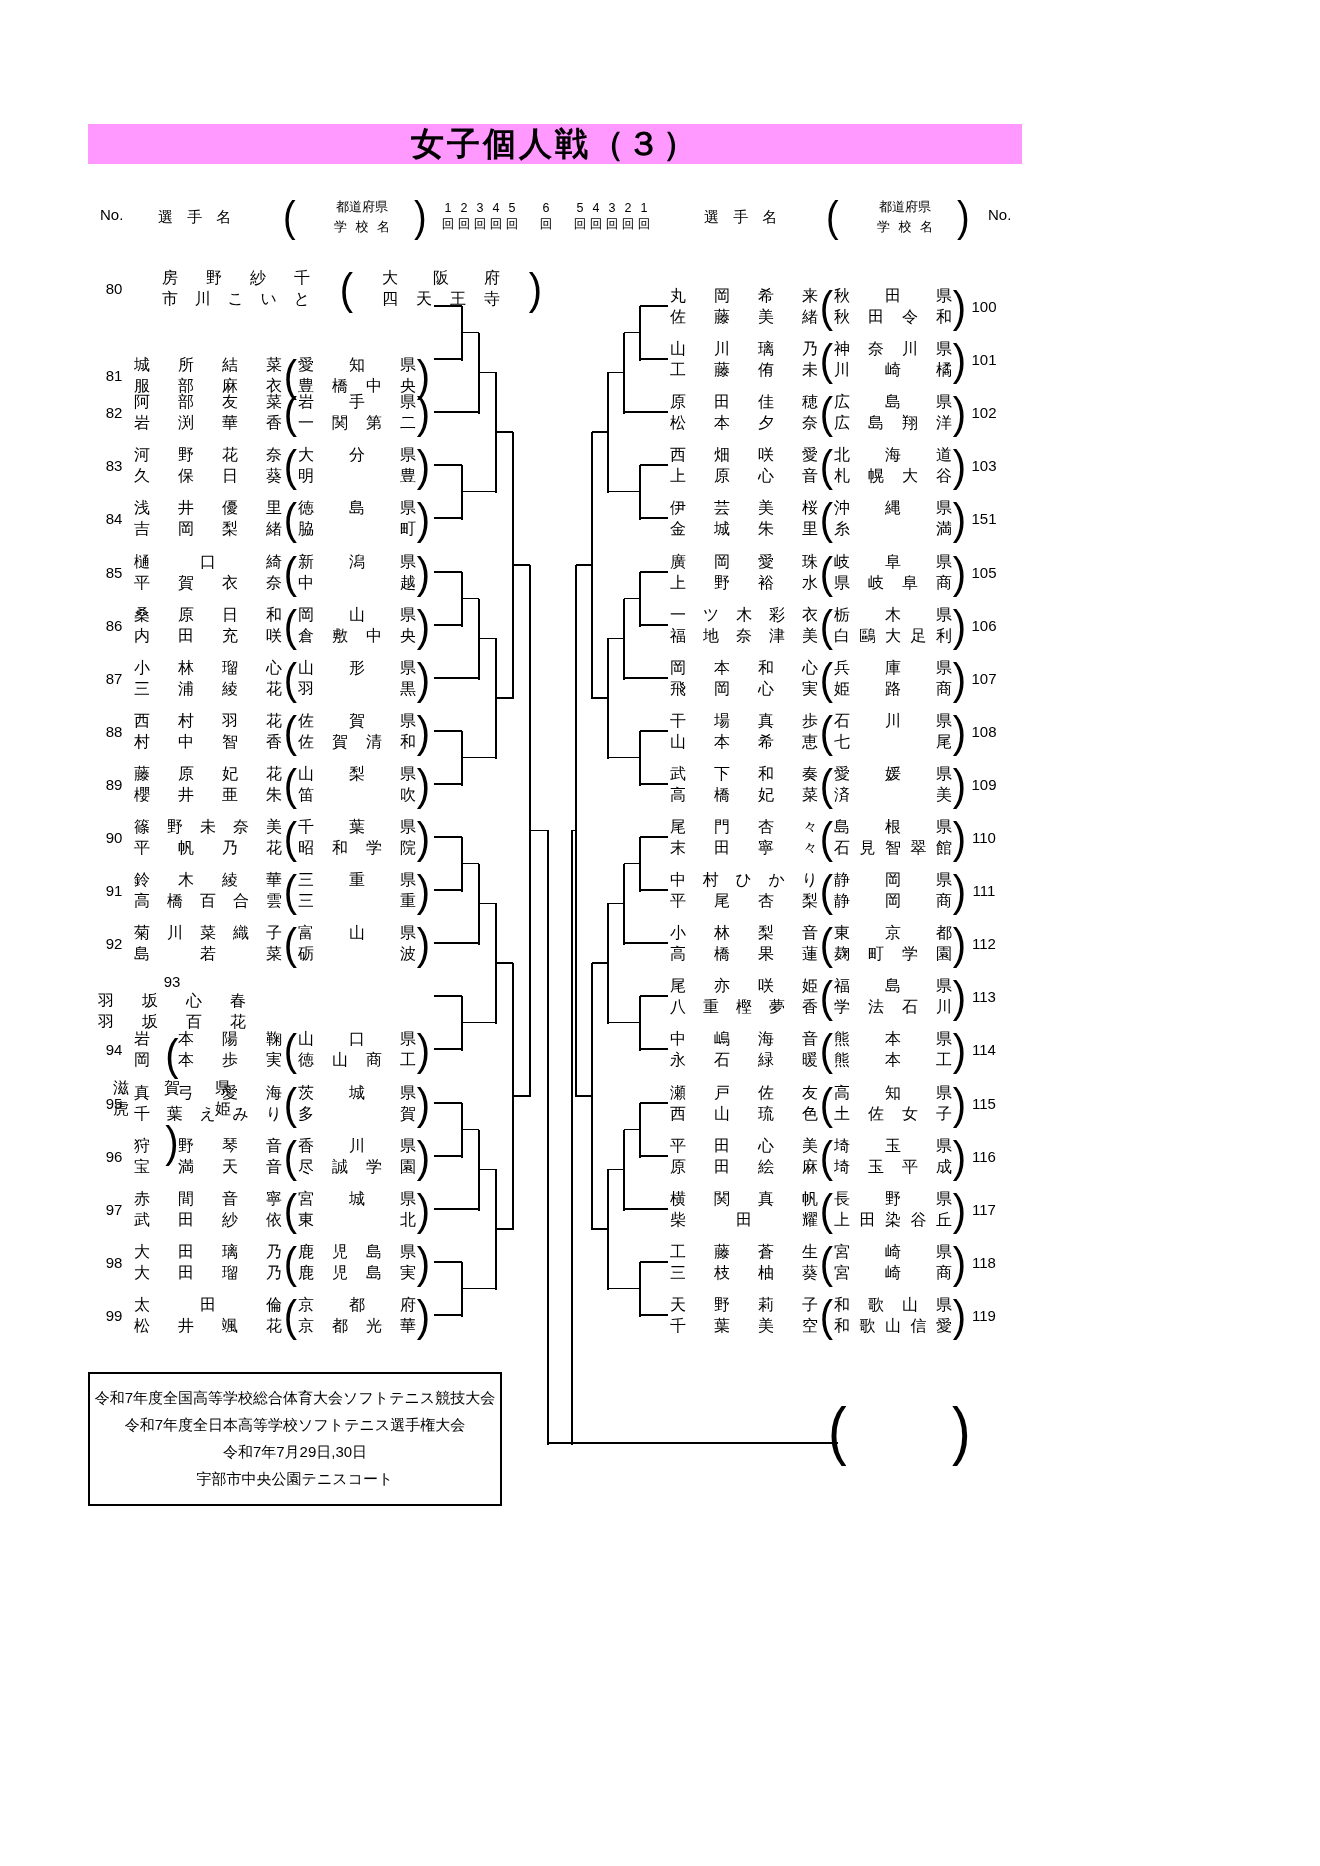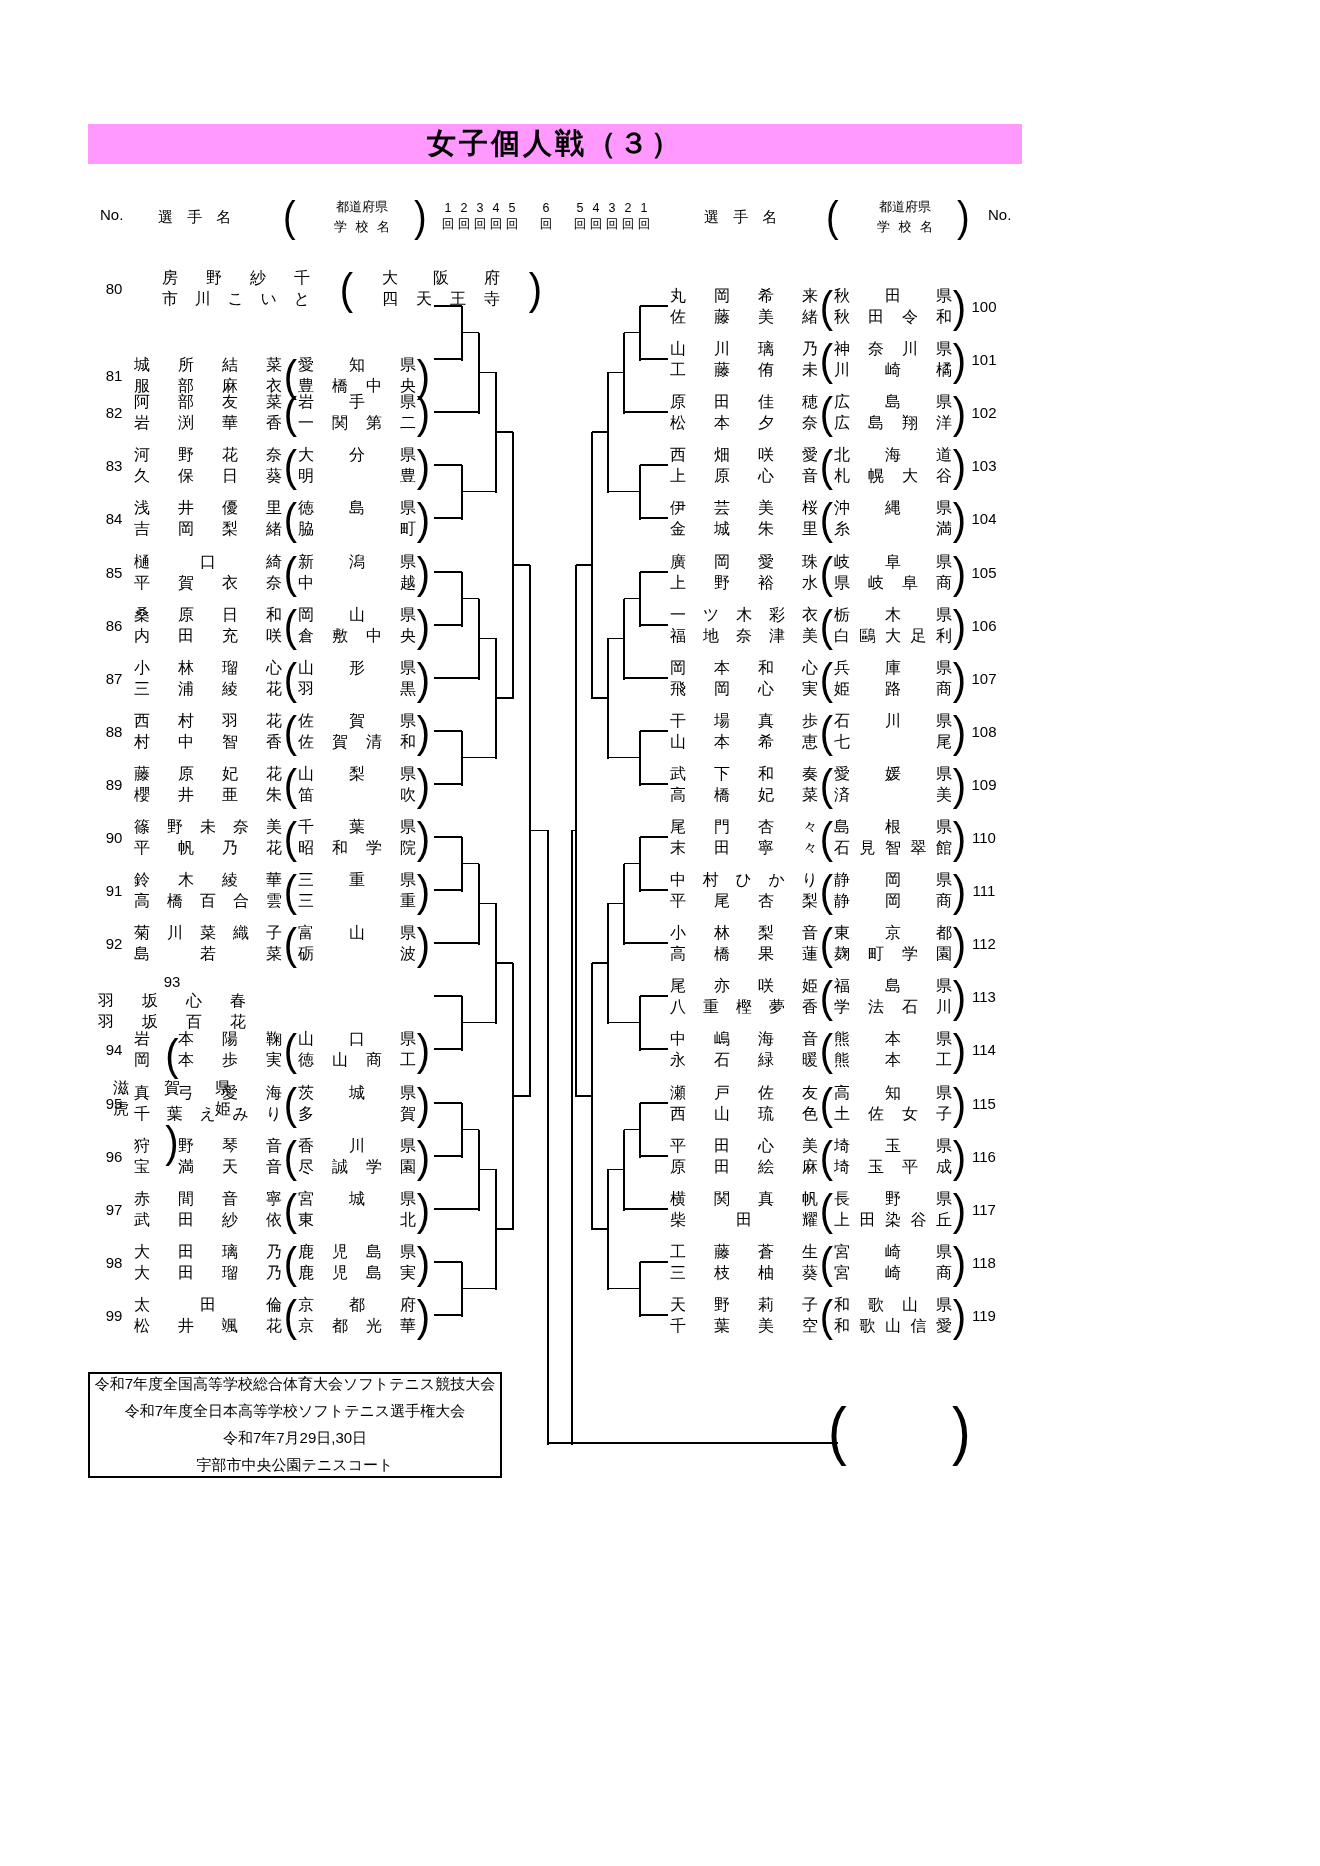--- a/index.html
+++ b/index.html
@@ -1,36 +1,36 @@
 <!DOCTYPE html>
 <html><head>
 <meta charset="utf-8">
 <style>
   html,body{margin:0;padding:0;background:#fff;}
   .page{position:relative;width:1320px;height:1866px;background:#fff;color:#000;
         font-family:"Liberation Sans","DejaVu Sans",sans-serif;overflow:hidden;}
   .title-bar{position:absolute;left:88px;top:124px;width:934px;height:40px;
         display:flex;align-items:center;justify-content:center;background:#ff99ff;}
-  .title-text{font-size:29px;font-weight:bold;letter-spacing:3px;}
+  .title-text{font-size:33px;font-weight:bold;letter-spacing:3px;}
   .hdr{position:absolute;font-size:15px;white-space:nowrap;}
   .hdr.spaced{word-spacing:10px;}
   .schoolhead{position:absolute;width:104px;text-align:center;font-size:13px;line-height:20px;white-space:nowrap;}
   .schoolhead .sub{word-spacing:5px;}
   .paren-glyph{position:absolute;font-size:38px;font-weight:300;line-height:48px;
         transform:scaleY(1.12);transform-origin:center;}
   .round-col{position:absolute;top:200px;width:16px;text-align:center;font-size:12.5px;line-height:16px;}
   .entry{position:absolute;display:flex;align-items:center;height:46px;}
   .entry .no{width:36px;text-align:center;font-size:15px;}
   .entry .names{width:148px;margin:0 2px;}
   .entry .school{width:118px;margin:0 1px;}
   .name-row{display:flex;justify-content:space-between;font-size:16px;line-height:21px;height:21px;}
   .entry .paren{width:13px;font-size:40px;font-weight:300;display:flex;align-items:center;
         justify-content:center;transform:scaleY(1.12);}
   .bline{position:absolute;background:#000;}
-  .footer-box{position:absolute;left:88px;top:1372px;width:414px;height:106px;border:2px solid #000;
+  .footer-box{position:absolute;left:88px;top:1372px;width:414px;height:134px;border:2px solid #000;
         box-sizing:border-box;display:flex;flex-direction:column;justify-content:center;
         align-items:center;gap:8px;font-size:15px;}
   .champ-paren{position:absolute;font-size:56px;font-weight:300;line-height:66px;transform:scaleY(1.15);}
 </style>
 </head>
 <body>
 
 <div class="page">
 
   <div class="title-bar" style="background: rgb(255, 153, 255);">
@@ -875,21 +875,21 @@
             <span>沖</span>
             <span>縄</span>
             <span>県</span>
           </div>
           <div class="name-row">
             <span>糸</span>
             <span>満</span>
           </div>
         </div>
         <div class="paren">)</div>
-        <div class="no">104</div>
+        <div class="no">151</div>
       </div>
       <div class="entry right" style="top: 549px; left: 668px;">
         <div class="names">
           <div class="name-row">
             <span>廣</span>
             <span>岡</span>
             <span>愛</span>
             <span>珠</span>
           </div>
           <div class="name-row">

